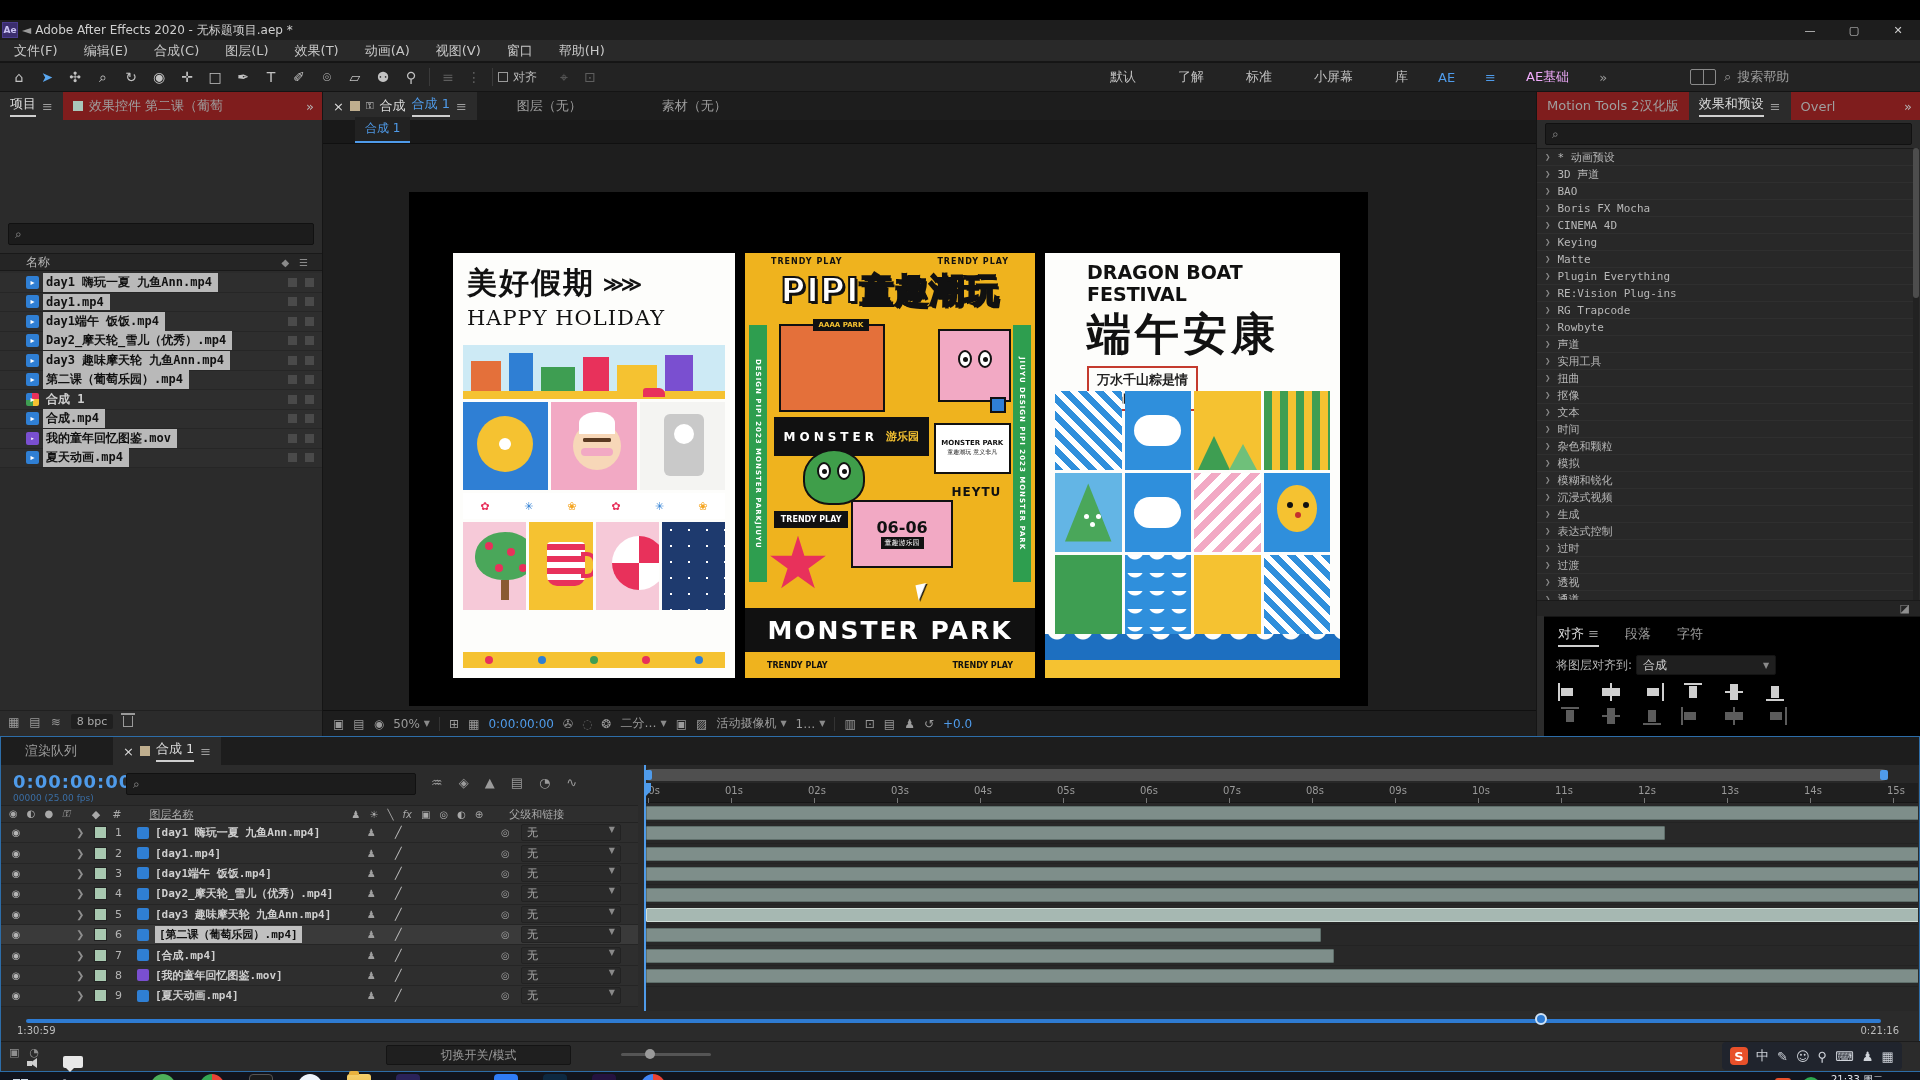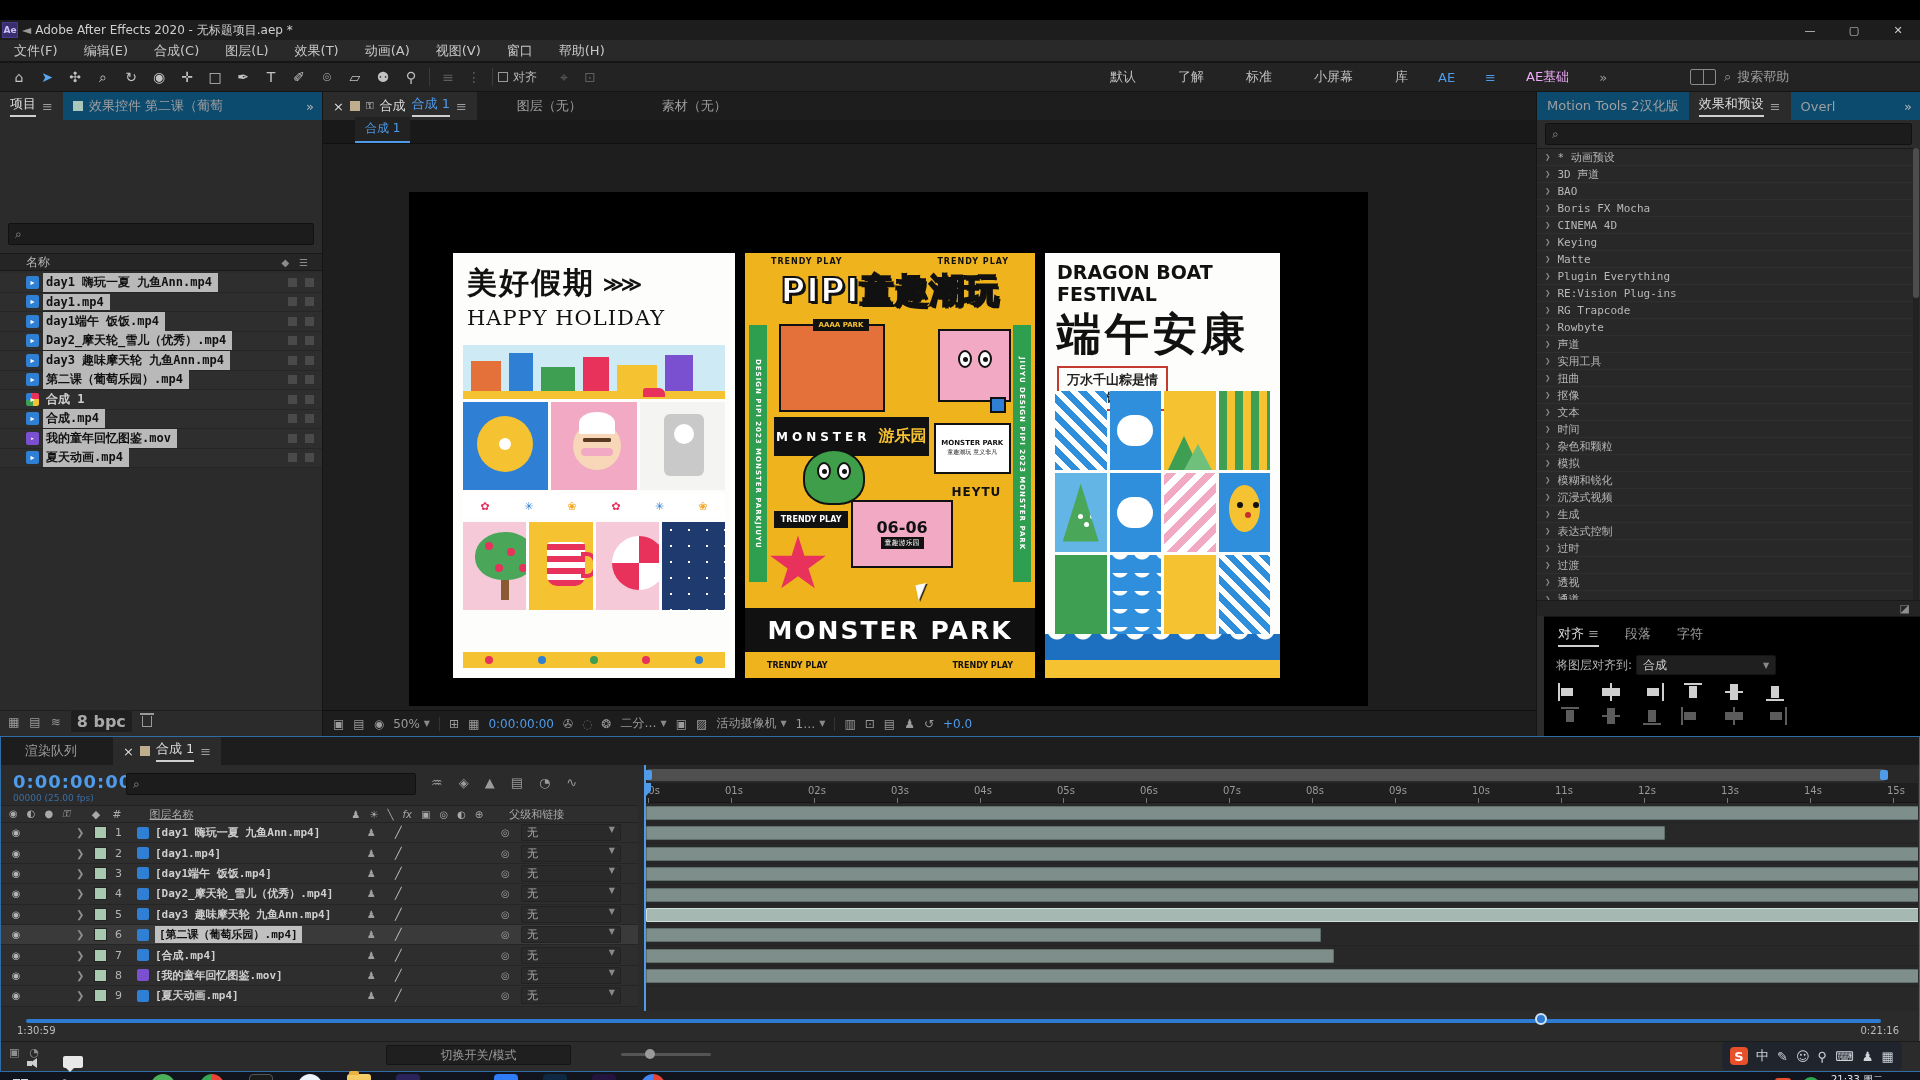--- a/index.html
+++ b/index.html
@@ -24,21 +24,21 @@
   .ws-ae{color:#4f9bea;}
   .ws-extra{color:#f0abfc;}
   .ws-more{color:#9a9a9a;}
   .help-search{position:absolute;left:1690px;display:flex;align-items:center;gap:8px;}
   .panelbox-icon{width:26px;height:16px;border:1px solid #8a8a8a;border-radius:2px;display:flex;}
   .panelbox-icon i{flex:1;border-right:1px solid #8a8a8a;}
   .search-help{display:flex;align-items:center;gap:6px;color:#9f9f9f;font-size:13px;width:175px;}
 
   
   .panel{position:absolute;background:#2b2b2b;}
-  .ptabs{height:28px;background:#0c4a6e;display:flex;align-items:stretch;font-size:13px;color:#9f9f9f;}
+  .ptabs{height:28px;background:#7f1d1d;display:flex;align-items:stretch;font-size:13px;color:#9f9f9f;}
   .ptab{display:flex;align-items:center;gap:6px;padding:0 10px;white-space:nowrap;}
   .ptab.active{background:#2b2b2b;color:#dcdcdc;}
   .ptab.active .ul{border-bottom:2px solid #cfcfcf;padding-bottom:2px;}
   .chip-sq{width:10px;height:10px;background:#bfae8e;display:inline-block;}
   .hamb{color:#9f9f9f;}
   .overflow-gg{margin-left:auto;padding:0 8px;display:flex;align-items:center;color:#b5b5b5;}
   .searchbox{background:#1c1c1c;border:1px solid #111;border-radius:2px;height:22px;display:flex;align-items:center;gap:6px;padding:0 6px;color:#8b8b8b;font-size:12px;}
 
   
   #left{left:0;top:72px;width:322px;height:644px;}
@@ -48,21 +48,21 @@
   .proj-rows{position:absolute;left:0;top:181px;width:322px;}
   .prow{height:19.5px;display:flex;align-items:center;font-size:12px;border-bottom:1px solid #262626;background:#2e2e2e;position:relative;}
   .prow .ficon{width:13px;height:13px;margin-left:26px;margin-right:4px;border-radius:2px;background:#2f7fd4;color:#fff;font-size:8px;display:flex;align-items:center;justify-content:center;flex:none;}
   .prow .ficon.mov{background:#7a4fd0;font-size:5px;}
   .prow .ficon.comp{background:conic-gradient(#e8315b 0 25%,#f5c231 0 50%,#3e9e52 0 75%,#2f7fd4 0);}
   .prow .fname{font-family:"DejaVu Sans Mono","DejaVu Sans",monospace;font-weight:bold;color:#111;background:#b9b9b9;padding:1px 6px 1px 3px;white-space:nowrap;max-width:190px;overflow:hidden;}
   .prow.plain .fname{background:none;color:#cfcfcf;font-weight:bold;}
   .prow .rmarks{position:absolute;right:8px;display:flex;gap:8px;}
   .prow .rmarks i{width:9px;height:9px;background:#4a4a4a;display:block;}
   .proj-bottom{position:absolute;left:0;bottom:4px;width:322px;height:22px;display:flex;align-items:center;gap:10px;padding-left:8px;color:#9a9a9a;font-size:12px;background:#2b2b2b;border-top:1px solid #202020;}
-  .bpc{background:#1f1f1f;padding:1px 6px;border-radius:2px;font-size:16px;color:#a9a9a9;font-weight:bold;}
+  .bpc{background:#1f1f1f;padding:1px 6px;border-radius:2px;font-size:11px;color:#a9a9a9;}
   .trash{width:10px;height:11px;border:1px solid #9a9a9a;border-top:none;position:relative;}
   .trash:before{content:"";position:absolute;left:-3px;top:-3px;width:14px;height:2px;background:#9a9a9a;}
 
   
   #center{left:323px;top:72px;width:1213px;height:644px;background:#1e1e1e;}
   #center .ptabs{background:#1d1d1d;}
   .subtab-strip{height:24px;background:#191919;display:flex;align-items:flex-end;padding-left:32px;border-bottom:1px solid #101010;}
   .subtab{color:#4f9bea;font-size:12px;padding:3px 10px 4px;border-bottom:2px solid #4f9bea;background:#222;}
   .stagearea{position:absolute;left:86px;top:100px;width:959px;height:514px;background:#000;overflow:hidden;}
   .poster{position:absolute;top:61px;height:425px;}
@@ -121,37 +121,37 @@
   .p2-side.r{right:4px;}
   .p2-collage{position:absolute;left:24px;right:24px;top:66px;bottom:100px;}
   .p2-orange{position:absolute;left:4%;top:2%;width:44%;height:34%;background:#e4703a;border:2px solid #111;}
   .p2-badge{position:absolute;left:18%;top:0;background:#111;color:#f5c231;font-size:7px;font-weight:bold;padding:2px 6px;}
   .p2-pink1{position:absolute;right:0;top:4%;width:30%;height:28%;background:#f2a9c4;border:2px solid #111;}
   .eyes{position:absolute;left:50%;top:40%;transform:translate(-50%,-50%);display:flex;gap:6px;}
   .eyes i{width:14px;height:18px;border-radius:50%;background:#fff;border:2px solid #111;position:relative;}
   .eyes i:after{content:"";position:absolute;left:3px;top:5px;width:5px;height:5px;border-radius:50%;background:#111;}
   .p2-mstrip{position:absolute;left:2%;top:38%;width:64%;height:15%;background:#111;color:#fff;display:flex;align-items:center;justify-content:center;gap:8px;}
   .p2-mstrip .mon{font-size:12px;font-weight:bold;letter-spacing:4px;}
-  .p2-mstrip .park{color:#f5c231;font-size:16px;font-weight:bold;}
+  .p2-mstrip .park{color:#f5c231;font-size:11px;font-weight:bold;}
   .p2-monster{position:absolute;left:14%;top:50%;width:62px;height:56px;background:#3f9e4a;border:2px solid #111;border-radius:50% 50% 42% 42%;}
   .p2-card{position:absolute;right:0;top:40%;width:32%;height:20%;background:#fff;border:2px solid #111;display:flex;flex-direction:column;align-items:center;justify-content:center;gap:1px;}
   .p2-card b{font-size:7px;}
   .p2-card span{font-size:6px;}
   .p2-heytu{position:absolute;right:4%;top:64%;font-size:12px;font-weight:900;letter-spacing:1px;}
   .p2-pink2{position:absolute;left:34%;top:70%;width:42%;height:26%;background:#f2a9c4;border:2px solid #111;display:flex;flex-direction:column;align-items:center;justify-content:center;}
   .p2-date{font-size:16px;font-weight:900;}
   .p2-datesub{font-size:7px;background:#111;color:#fff;padding:1px 4px;}
   .p2-trendybox{position:absolute;left:2%;top:74%;background:#111;color:#fff;font-size:8px;font-weight:bold;padding:4px 7px;}
   .p2-star{position:absolute;left:0;bottom:-6%;width:58px;height:58px;background:#e8315b;clip-path:polygon(50% 0,61% 35%,98% 35%,68% 57%,79% 91%,50% 70%,21% 91%,32% 57%,2% 35%,39% 35%);}
   .p2-bluesq{position:absolute;right:2%;top:30%;width:16px;height:16px;background:#2f7fd4;border:2px solid #111;}
   .p2-bstrip{position:absolute;left:0;right:0;bottom:26px;height:44px;background:#111;color:#fff;display:flex;align-items:center;justify-content:center;font-size:25px;font-weight:900;letter-spacing:2px;}
   .p2-bbar{position:absolute;left:0;right:0;bottom:0;height:26px;display:flex;align-items:center;justify-content:space-between;padding:0 22px;font-size:8px;font-weight:bold;}
 
   
-  #p3{left:636px;width:235px;background:#fdfdfb;color:#111;}
+  #p3{left:636px;width:295px;background:#fdfdfb;color:#111;padding-left:30px;}
   .p3-en{font-size:19px;font-weight:900;padding:8px 12px 0;letter-spacing:0px;font-family:"DejaVu Sans";}
   .p3-title{font-size:44px;font-weight:900;padding:0 12px;letter-spacing:4px;}
   .p3-brk{margin:2px 12px;border:2px solid #c43a2e;padding:3px 8px;display:inline-block;font-size:13px;font-weight:bold;line-height:1.35;color:#222;}
   .p3-art{position:absolute;left:10px;right:10px;top:138px;bottom:44px;display:grid;grid-template-columns:repeat(4,1fr);grid-template-rows:repeat(3,1fr);gap:3px;}
   .m{position:relative;overflow:hidden;}
   .m-stripes{background:repeating-linear-gradient(45deg,#2f8fdc 0 6px,#fff 6px 12px);}
   .m-cloud{background:#2f8fdc;}
   .m-cloud:after{content:"";position:absolute;left:15%;top:30%;width:70%;height:40%;background:#fff;border-radius:20px;}
   .m-mount{background:#f5c231;}
   .m-mount:before,.m-mount:after{content:"";position:absolute;bottom:0;border-style:solid;border-color:transparent;}

